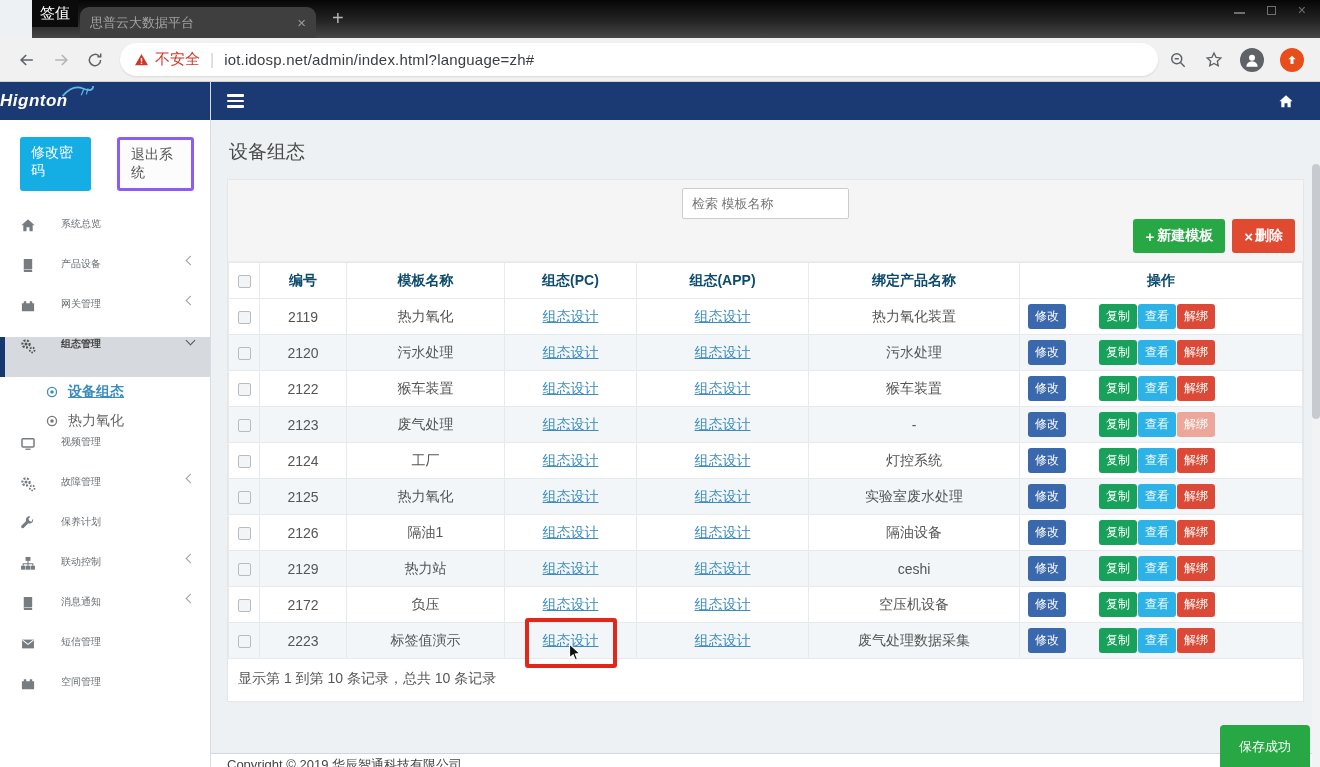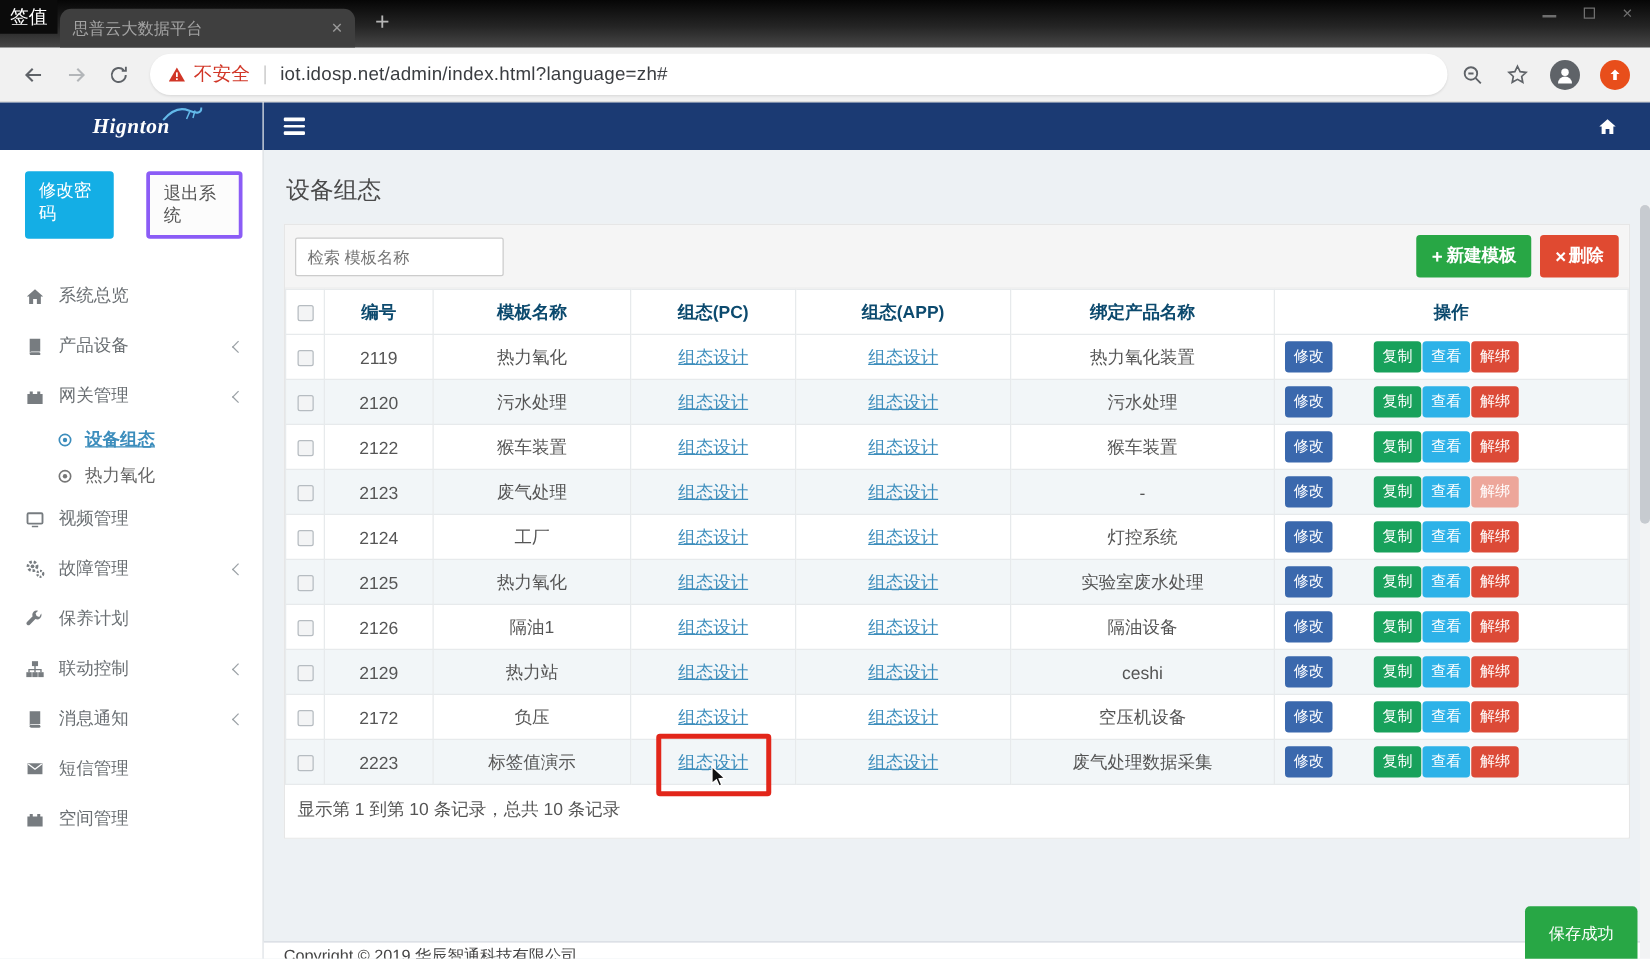--- a/index.html
+++ b/index.html
@@ -7,21 +7,21 @@
     --c-modify:#3a68ad; --c-copy:#18a15b; --c-view:#2db2e8; --c-unbind:#dc4a37;
     --c-unbind_disabled:#eda69a; --c-toast:#28a745; --c-change_pwd:#14aee5;
   }
   *{box-sizing:border-box;}
   html,body{margin:0;padding:0;}
   body{width:1320px;height:767px;overflow:hidden;font-family:"Liberation Sans","DejaVu Sans",sans-serif;background:#edf1f4;position:relative;}
   .ic{display:inline-flex;align-items:center;justify-content:center;}
   .ic svg{display:block;}
 
   
-  .tabbar{height:38px;background:linear-gradient(180deg,#060606 0%,#242424 55%,#474747 100%);position:relative;}
+  .tabbar{height:38px;background:linear-gradient(180deg,#060606 0%,#242424 55%,#474747 100%);position:relative;margin-left:32px;}
   .overlay-badge{position:absolute;left:0;top:0;background:#0b0b0b;color:#fff;font-size:15px;padding:4px 8px;z-index:20;}
   .tab{position:absolute;left:48px;top:7px;width:236px;height:31px;background:#3f3f3f;border-radius:9px 9px 0 0;display:flex;align-items:center;padding:0 10px;color:#a3a3a3;font-size:13px;}
   .tab-title{overflow:hidden;white-space:nowrap;flex:1;}
   .tab-close{margin-left:8px;color:#9a9a9a;font-size:15px;cursor:default;}
   .newtab{position:absolute;left:300px;top:8px;color:#b5b5b5;font-size:20px;line-height:20px;}
   .win-controls{position:absolute;right:14px;top:2px;display:flex;gap:22px;align-items:center;color:#6f6f6f;}
   .win-min{width:11px;height:7px;border-bottom:2px solid #6f6f6f;}
   .win-max{width:9px;height:9px;border:1.5px solid #6f6f6f;}
   .win-close{font-size:14px;}
 
@@ -31,53 +31,53 @@
   .warn-text{color:#d13627;margin:0 10px 0 6px;}
   .omni-sep{color:#d0d0d0;margin-right:10px;font-size:16px;}
   .omni-url{color:#3a3d41;letter-spacing:.2px;}
   .chrome-right{display:flex;align-items:center;gap:16px;margin:0 6px 0 2px;}
   .avatar-chip{width:24px;height:24px;border-radius:50%;background:#5f6368;display:flex;align-items:center;justify-content:center;overflow:hidden;}
   .ext-chip{width:24px;height:24px;border-radius:50%;background:#e84e1b;display:flex;align-items:center;justify-content:center;}
 
   
   .app{display:flex;height:685px;position:relative;}
   .sidebar{width:211px;background:#fff;border-right:1px solid #d9dde1;flex:none;display:flex;flex-direction:column;}
-  .brand{height:38px;background:var(--c-navbar);display:flex;align-items:center;justify-content:center;position:relative;font-family:Liberation Serif, serif;}
+  .brand{height:38px;background:var(--c-navbar);display:flex;align-items:center;position:relative;}
   .brand-name{color:#fff;font-size:17px;font-weight:bold;font-style:italic;letter-spacing:.5px;position:relative;}
   .brand-swoosh{position:absolute;right:-26px;top:-9px;}
   .user-panel{display:flex;padding:15px 14px 0 16px;align-items:flex-start;}
   .user-avatar{width:46px;height:46px;border-radius:50%;background:#2e9fd9;flex:none;overflow:hidden;display:flex;align-items:flex-end;justify-content:center;}
   .user-meta{margin-left:12px;padding-top:3px;}
   .user-name{font-size:15px;font-weight:bold;color:#444;}
   .user-role{font-size:13px;color:#999;margin-top:6px;}
   .user-buttons{display:flex;gap:26px;padding:17px 16px 6px 20px;}
   .btn-pwd{background:var(--c-change_pwd);color:#fff;font-size:14px;padding:7px 11px;border-radius:3px;}
   .btn-logout{background:#fcfcfc;border:3px solid #8b5cf6;color:#555;font-size:14px;padding:6px 11px;border-radius:3px;}
 
   .menu{margin-top:20px;}
-  .menu-item{height:40px;display:flex;align-items:center;padding:0 16px 0 19px;color:#6a6f73;font-size:14px;cursor:default;}
+  .menu-item{height:40px;display:flex;align-items:flex-start;padding:0 16px 0 19px;color:#6a6f73;font-size:10px;cursor:default;gap:14px;}
   .menu-item .mi-icon{width:17px;height:17px;margin-right:11px;color:#777c80;}
   .menu-item.active{background:#d6dade;border-left:5px solid #16386e;padding-left:14px;color:#454545;font-weight:bold;}
   .menu-item.active .mi-icon{color:#555;}
   .chev{margin-left:auto;width:7px;height:7px;border:solid #9aa0a5;border-width:0 1.6px 1.6px 0;display:inline-block;}
   .chev.left{transform:rotate(135deg);}
   .chev.down{transform:rotate(45deg);border-color:#555;}
   .submenu-item{height:29px;display:flex;align-items:center;padding-left:45px;font-size:14px;color:#666;}
   .submenu-item .sub-icon{width:14px;height:14px;margin-right:9px;color:#777;}
   .submenu-item.active .sub-label{color:var(--c-link);text-decoration:underline;font-weight:bold;}
   .submenu-item.active .sub-icon{color:var(--c-link);}
 
   .main{flex:1;display:flex;flex-direction:column;position:relative;min-width:0;}
   .main-nav{height:38px;background:var(--c-navbar);display:flex;align-items:center;justify-content:space-between;padding:0 26px 0 16px;flex:none;}
   .hamburger{display:inline-flex;flex-direction:column;gap:3px;}
   .hamburger i{width:17px;height:2.5px;background:#fff;border-radius:1px;}
   .content{padding:0 16px;flex:1;}
   .page-title{font-size:19px;color:#4a4a4a;font-weight:normal;margin:19px 0 14px 2px;}
   .panel{background:#fff;border:1px solid #e6e6e6;}
-  .toolbar{background:#f5f5f5;padding:8px;display:flex;align-items:center;border-bottom:1px solid #ececec;}
+  .toolbar{background:#f5f5f5;padding:8px;display:flex;align-items:center;border-bottom:1px solid #ececec;flex-direction:column;}
   .search-input{width:167px;height:31px;border:1px solid #ccc;border-radius:2px;padding:0 9px;font-size:13px;color:#555;outline:none;font-family:inherit;background:#fff;}
   .toolbar-right{margin-left:auto;display:flex;gap:7px;}
   .btn-new{background:var(--c-new_button);color:#fff;font-size:14px;font-weight:bold;padding:8px 12px;border-radius:3px;display:flex;align-items:center;gap:3px;}
   .btn-del{background:var(--c-delete_button);color:#fff;font-size:14px;font-weight:bold;padding:8px 12px;border-radius:3px;display:flex;align-items:center;gap:2px;}
   .btn-glyph{font-weight:bold;font-size:15px;line-height:1;}
 
   table.grid{width:100%;border-collapse:collapse;background:#fff;}
   .grid th,.grid td{border:1px solid #e7eaec;text-align:center;font-size:14px;color:#555;height:36px;padding:0 4px;vertical-align:middle;}
   .grid th{color:#0c4a6e;font-weight:bold;background:#fff;}
   .grid tbody tr:nth-child(even){background:#f2f6f8;}
@@ -210,20 +210,31 @@
         </div>
         <div class="menu-item">
           <span class="ic mi-icon">
             <svg width="16" height="15" viewBox="0 0 16 16" fill="currentColor">
               <path d="M1.5 14V5.5h2v-2h2.6v2h3.8v-2h2.6v2h2V14z"></path>
             </svg>
           </span>
           <span class="mi-label">网关管理</span>
           <span class="chev left"></span>
         </div>
+        <div class="menu-item active">
+          <span class="ic mi-icon">
+            <svg width="16" height="16" viewBox="0 0 16 16" fill="currentColor">
+              <circle cx="6" cy="6" r="3.6" fill="none" stroke="currentColor" stroke-width="2.2" stroke-dasharray="2 1.5"></circle>
+              <circle cx="6" cy="6" r="1.5"></circle>
+              <circle cx="12.2" cy="12" r="2.4" fill="none" stroke="currentColor" stroke-width="1.8" stroke-dasharray="1.5 1.2"></circle>
+            </svg>
+          </span>
+          <span class="mi-label">组态管理</span>
+          <span class="chev down"></span>
+        </div>
         <div class="submenu-item active">
           <span class="ic sub-icon">
             <svg width="14" height="14" viewBox="0 0 16 16" fill="currentColor">
               <circle cx="8" cy="8" r="5.2" fill="none" stroke="currentColor" stroke-width="1.5"></circle>
               <circle cx="8" cy="8" r="2"></circle>
             </svg>
           </span>
           <span class="sub-label">设备组态</span>
         </div>
         <div class="submenu-item">

